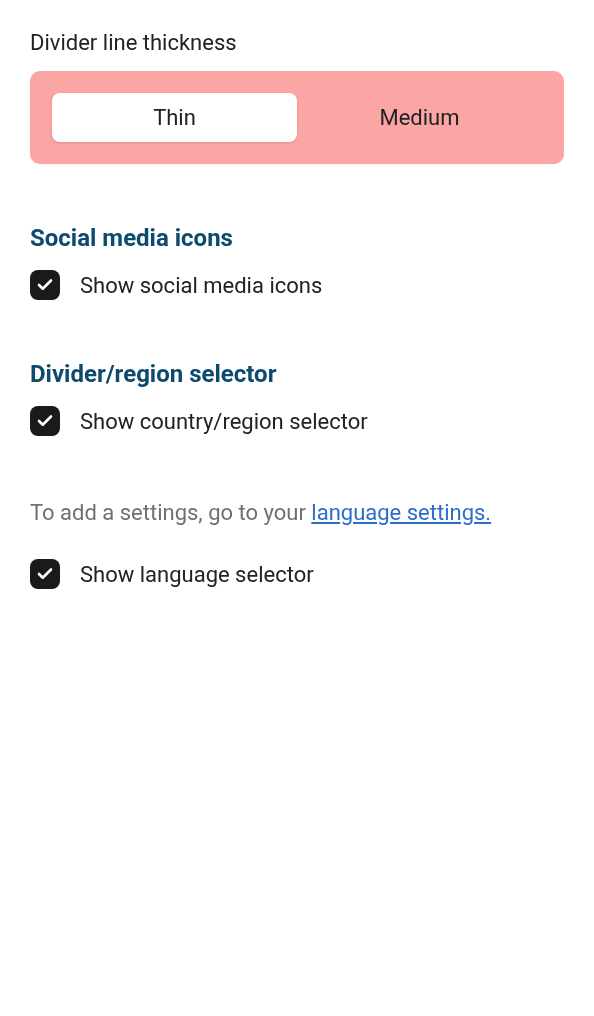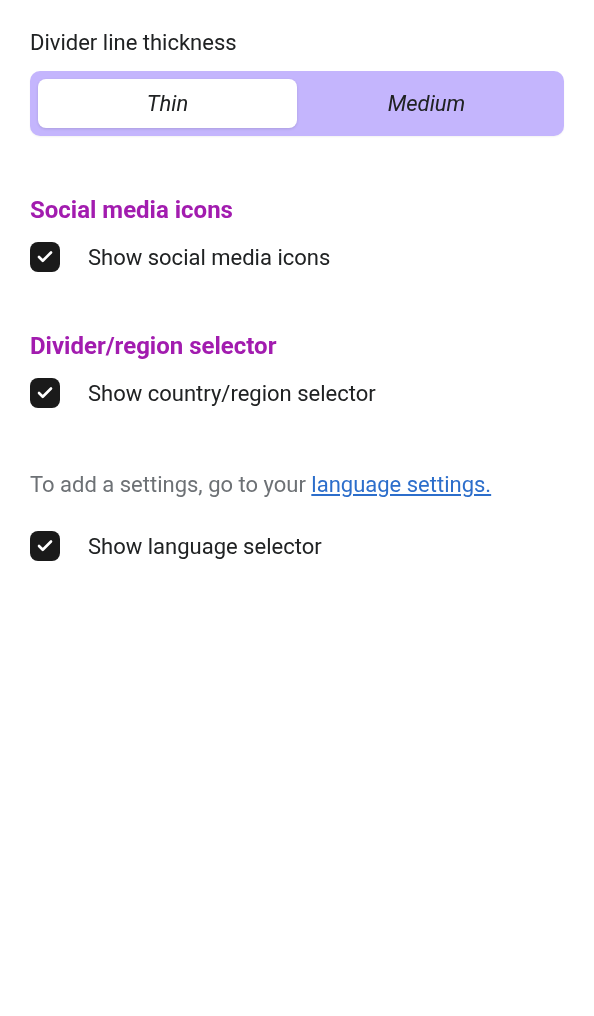--- a/index.html
+++ b/index.html
@@ -15,26 +15,25 @@
       color: #202223;
     }
     .setting-label {
       font-size: 22px;
       font-weight: 400;
       color: #202223;
       margin-bottom: 16px;
     }
     .segmented-control {
       display: flex;
-      background: #c4b5fd;
+      background: #fca5a5;
       border-radius: 10px;
-      padding: 8px;
+      padding: 22px;
       width: 100%;
       box-shadow: 0 1px 2px rgba(0,0,0,0.05);
-      font-style: italic;
     }
     .segment {
       flex: 1;
       text-align: center;
       padding: 12px 0;
       font-size: 22px;
       font-weight: 400;
       cursor: pointer;
       border-radius: 8px;
       color: #202223;
@@ -42,38 +41,38 @@
     .segment.active {
       background: #ffffff;
       box-shadow: 0 1px 3px rgba(0,0,0,0.12);
     }
     .section {
       margin-top: 60px;
     }
     .section-heading {
       font-size: 24px;
       font-weight: 700;
-      color: #a21caf;
+      color: #0c4a6e;
       margin-bottom: 18px;
     }
     .section-description {
       font-size: 22px;
       color: #6d7175;
       line-height: 1.5;
       margin-bottom: 30px;
     }
     .link {
       color: #2c6ecb;
       text-decoration: underline;
       cursor: pointer;
     }
     .checkbox-row {
       display: flex;
       align-items: center;
-      gap: 28px;
+      gap: 20px;
     }
     .checkbox {
       width: 30px;
       height: 30px;
       background: #1a1a1a;
       border-radius: 8px;
       display: flex;
       align-items: center;
       justify-content: center;
       cursor: pointer;

